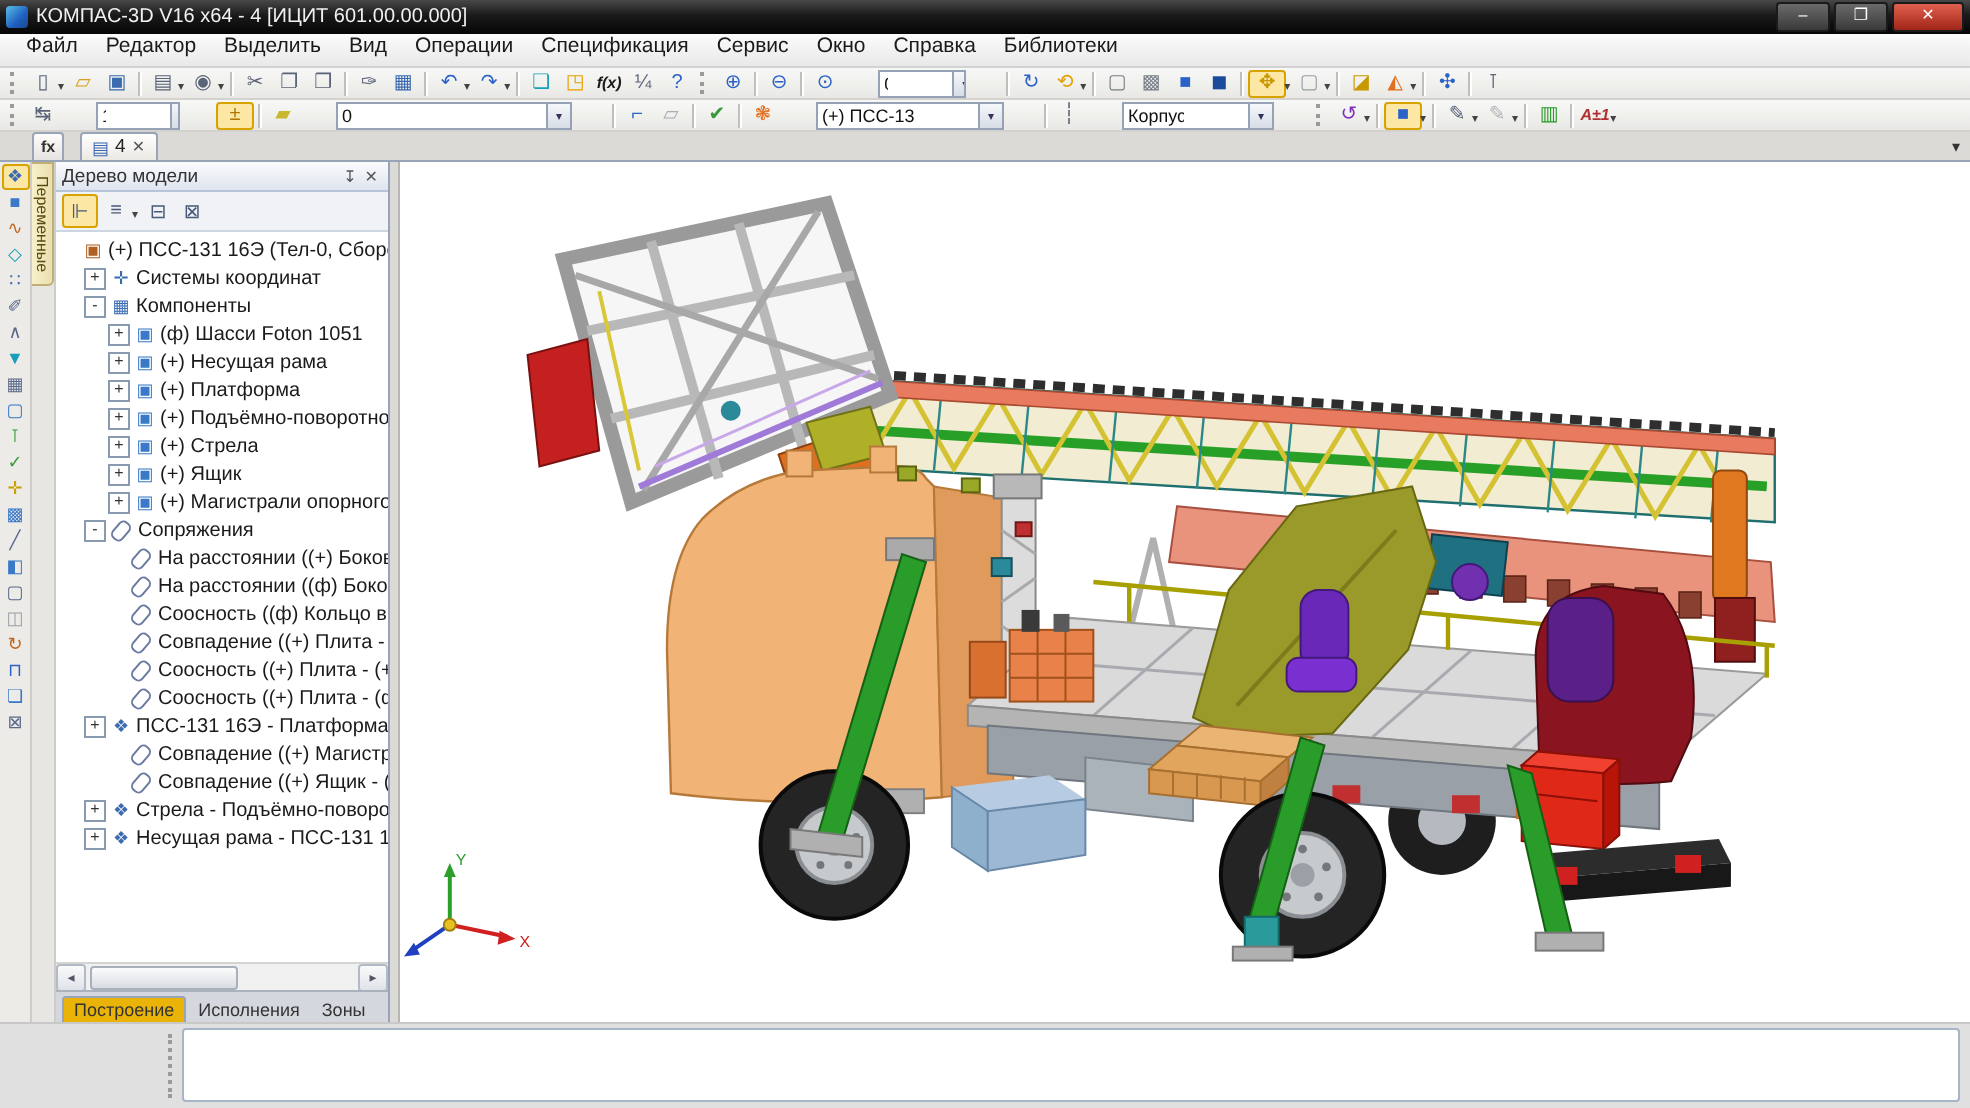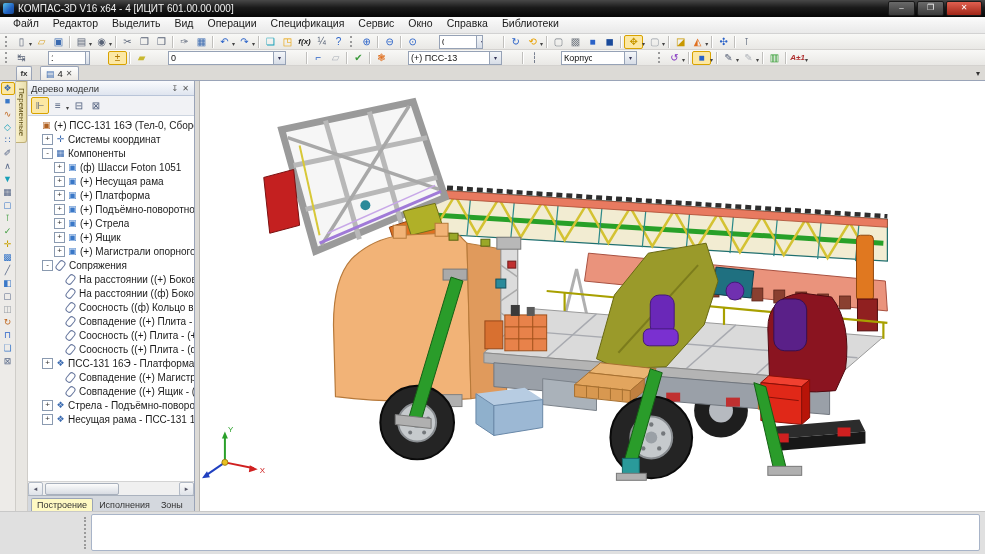--- a/index.html
+++ b/index.html
@@ -54,21 +54,21 @@
   .xsp{width:11px;flex:none;}
   .ticon{width:11px;text-align:center;font-size:9px;margin-right:2px;flex:none;}
   .clipicon{width:5px;height:9px;border:1px solid #6a7aa0;border-radius:3px;transform:rotate(40deg);margin:0 5px 0 2px;flex:none;}
   .tlabel{overflow:hidden;}
   .hscroll{height:13px;background:#f0f0f0;border-top:1px solid #d4d4d4;display:flex;align-items:center;flex:none;}
   .sarrow{width:13px;height:12px;display:flex;align-items:center;justify-content:center;font-size:7px;color:#556;background:linear-gradient(#fafafa,#dfe3e9);border:1px solid #b2bac6;border-radius:2px;flex:none;}
   .sthumb{width:72px;height:10px;background:linear-gradient(#fcfcfc,#d8dce3);border:1px solid #a8b0bc;border-radius:2px;margin:0 2px;flex:none;}
   .strack{flex:1;}
   .treetabs{height:15px;background:#d4d8de;border-top:1px solid #aab2be;display:flex;align-items:flex-end;padding-left:3px;gap:1px;flex:none;}
   .ttab{font-size:9px;color:#333;padding:1px 5px 1px 5px;}
-  .ttab.active{background:#fef9c3;border:1px solid #9aa4b8;border-bottom:none;border-radius:2px 2px 0 0;}
+  .ttab.active{background:#eab308;border:1px solid #9aa4b8;border-bottom:none;border-radius:2px 2px 0 0;}
   .splitter{width:4px;background:#dcdad6;border-right:1px solid #b8b6b2;flex:none;}
   
   .viewport{flex:1;background:#fff;position:relative;min-width:0;}
   .scene{position:absolute;left:0;top:0;width:100%;height:100%;}
   
   .proprow{height:42px;background:#e0e0e0;border-top:1px solid #c8c8c8;position:relative;flex:none;}
   .propgrip{position:absolute;left:84px;top:5px;bottom:5px;width:2px;border-left:2px dotted #9a9a9a;}
   .proppanel{position:absolute;left:91px;right:5px;top:2px;bottom:3px;background:#fff;border:1px solid #a8b4c8;border-radius:2px;}
   .statusbar{height:13px;background:linear-gradient(#f6f6f6,#dcdcdc);border-top:1px solid #b4b4b4;display:flex;align-items:center;font-size:10px;color:#222;padding-left:4px;flex:none;white-space:nowrap;overflow:hidden;}
 </style>

